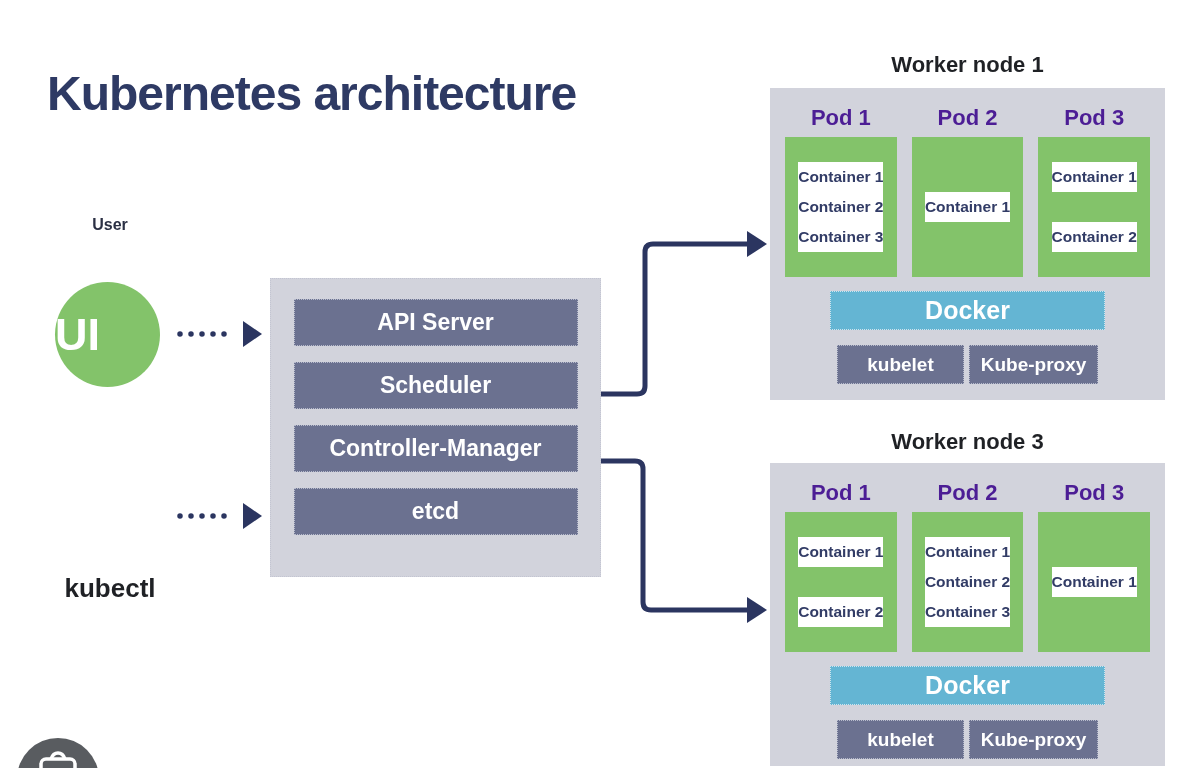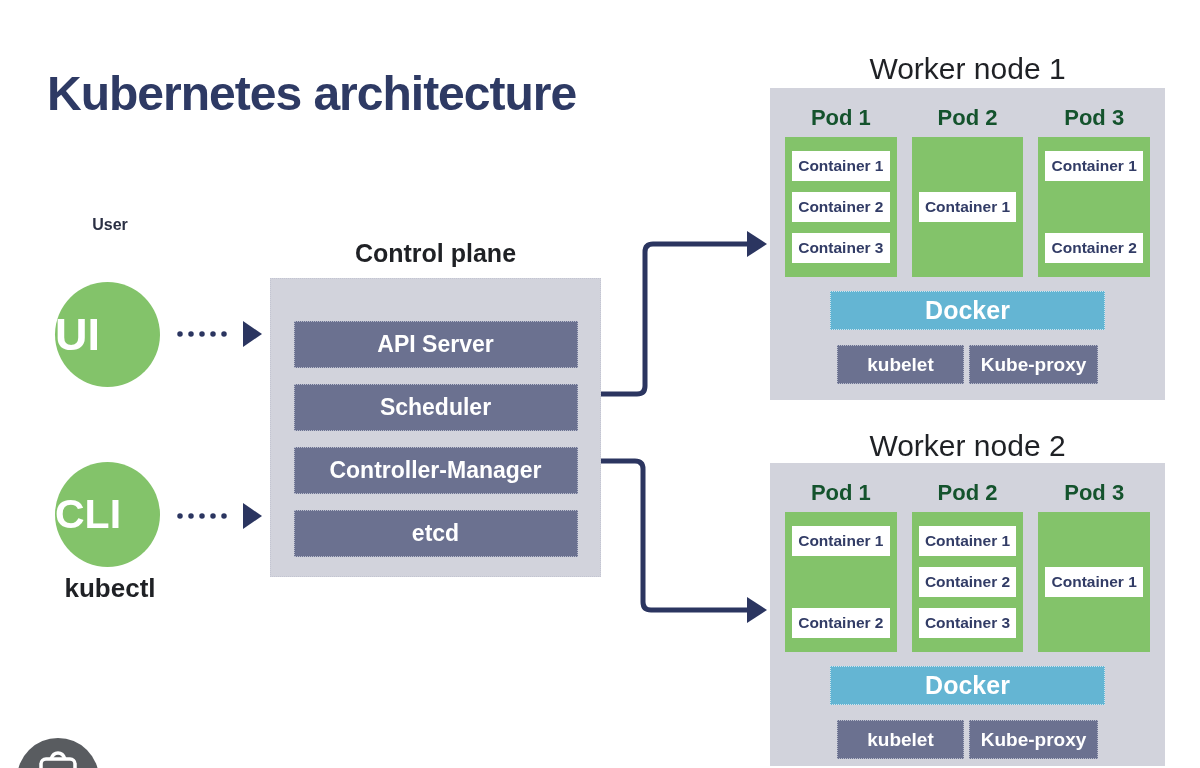--- a/index.html
+++ b/index.html
@@ -29,48 +29,48 @@
     font-size:26px; font-weight:bold; color:#1f2125;
   }
   .cp-title {
     position:absolute; left:270px; top:239px; width:331px; text-align:center;
     font-size:25px; font-weight:bold; color:#1f2125;
   }
   .cp-box {
     position:absolute; left:270px; top:278px; width:331px; height:299px;
     background:#d2d3dc; border:1px dotted #c3c5d2;
     display:flex; flex-direction:column; align-items:center;
-    padding-top:42px; gap:16px;
+    padding-top:20px; gap:16px;
   }
   .cp-bar {
     width:284px; height:47px; background:#6b7190; border:1px dotted #b7bbcc;
     color:#ffffff; font-size:23px; font-weight:bold;
     display:flex; align-items:center; justify-content:center;
   }
   .wn-title {
     position:absolute; left:770px; width:395px; text-align:center;
-    font-size:30px; font-weight:normal; color:#1f2125;
+    font-size:22px; font-weight:bold; color:#1f2125;
   }
   .wn-title.n1 { top:52px; }
   .wn-title.n2 { top:429px; }
   .wn-box {
     position:absolute; left:770px; width:395px; background:#d2d3dc;
     padding:17px 15px 0;
   }
   .wn-box.n1 { top:88px;  height:312px; }
   .wn-box.n2 { top:463px; height:303px; }
   .pod-labels { display:flex; gap:15px; margin-bottom:6px; }
   .pod-label {
     width:112px; text-align:center; font-size:22px; line-height:26px;
-    font-weight:bold; color:#14532d;
+    font-weight:bold; color:#4c1d95;
   }
   .pods { display:flex; gap:15px; }
   .pod {
     width:112px; height:140px; background:#83c36a;
-    padding:14px 7px; display:flex; flex-direction:column;
+    padding:25px 7px; display:flex; flex-direction:column;align-items:center;
   }
   .pod.between { justify-content:space-between; }
   .pod.center  { justify-content:center; }
   .chip {
     height:30px; background:#ffffff; color:#323c66;
     font-size:15.5px; font-weight:bold;
     display:flex; align-items:center; justify-content:center; white-space:nowrap;
   }
   .docker {
     margin:14px auto 0; width:275px; height:39px; background:#64b5d3;
@@ -100,44 +100,40 @@
   <div class="title">Kubernetes architecture</div>
 
   <div class="ui-label">
     <div>User</div>
   </div>
 
   <div class="circle ui">
     <span>UI</span>
   </div>
 
-  <div class="circle cli">
-    <span>CLI</span>
-  </div>
 
   <div class="kubectl">kubectl</div>
 
   <svg class="arrows" width="1200" height="768" viewBox="0 0 1200 768">
     <g stroke="#2b3560" fill="none" stroke-width="5.5" stroke-linecap="round">
       <line x1="180" y1="334" x2="234" y2="334" stroke-dasharray="0,11"></line>
       <line x1="180" y1="516" x2="234" y2="516" stroke-dasharray="0,11"></line>
     </g>
     <g stroke="#2b3560" fill="none" stroke-width="5">
       <path d="M601,394 L637,394 Q645,394 645,386 L645,252 Q645,244 653,244 L749,244"></path>
       <path d="M601,461 L635,461 Q643,461 643,469 L643,602 Q643,610 651,610 L749,610"></path>
     </g>
     <g fill="#2b3560" stroke="none">
       <polygon points="243,321 262,334 243,347"></polygon>
       <polygon points="243,503 262,516 243,529"></polygon>
       <polygon points="747,231 767,244 747,257"></polygon>
       <polygon points="747,597 767,610 747,623"></polygon>
     </g>
   </svg>
 
-  <div class="cp-title">Control plane</div>
 
   <div class="cp-box">
     <div class="cp-bar">API Server</div>
     <div class="cp-bar">Scheduler</div>
     <div class="cp-bar">Controller-Manager</div>
     <div class="cp-bar">etcd</div>
   </div>
 
   <div class="wn-title n1">Worker node 1</div>
   <div class="wn-box n1">
@@ -160,21 +156,21 @@
         <div class="chip">Container 2</div>
       </div>
     </div>
     <div class="docker">Docker</div>
     <div class="services">
       <div class="svc s0">kubelet</div>
       <div class="svc s1">Kube-proxy</div>
     </div>
   </div>
 
-  <div class="wn-title n2">Worker node 2</div>
+  <div class="wn-title n2">Worker node 3</div>
   <div class="wn-box n2">
     <div class="pod-labels">
       <div class="pod-label">Pod 1</div>
       <div class="pod-label">Pod 2</div>
       <div class="pod-label">Pod 3</div>
     </div>
     <div class="pods">
       <div class="pod between">
         <div class="chip">Container 1</div>
         <div class="chip">Container 2</div>

